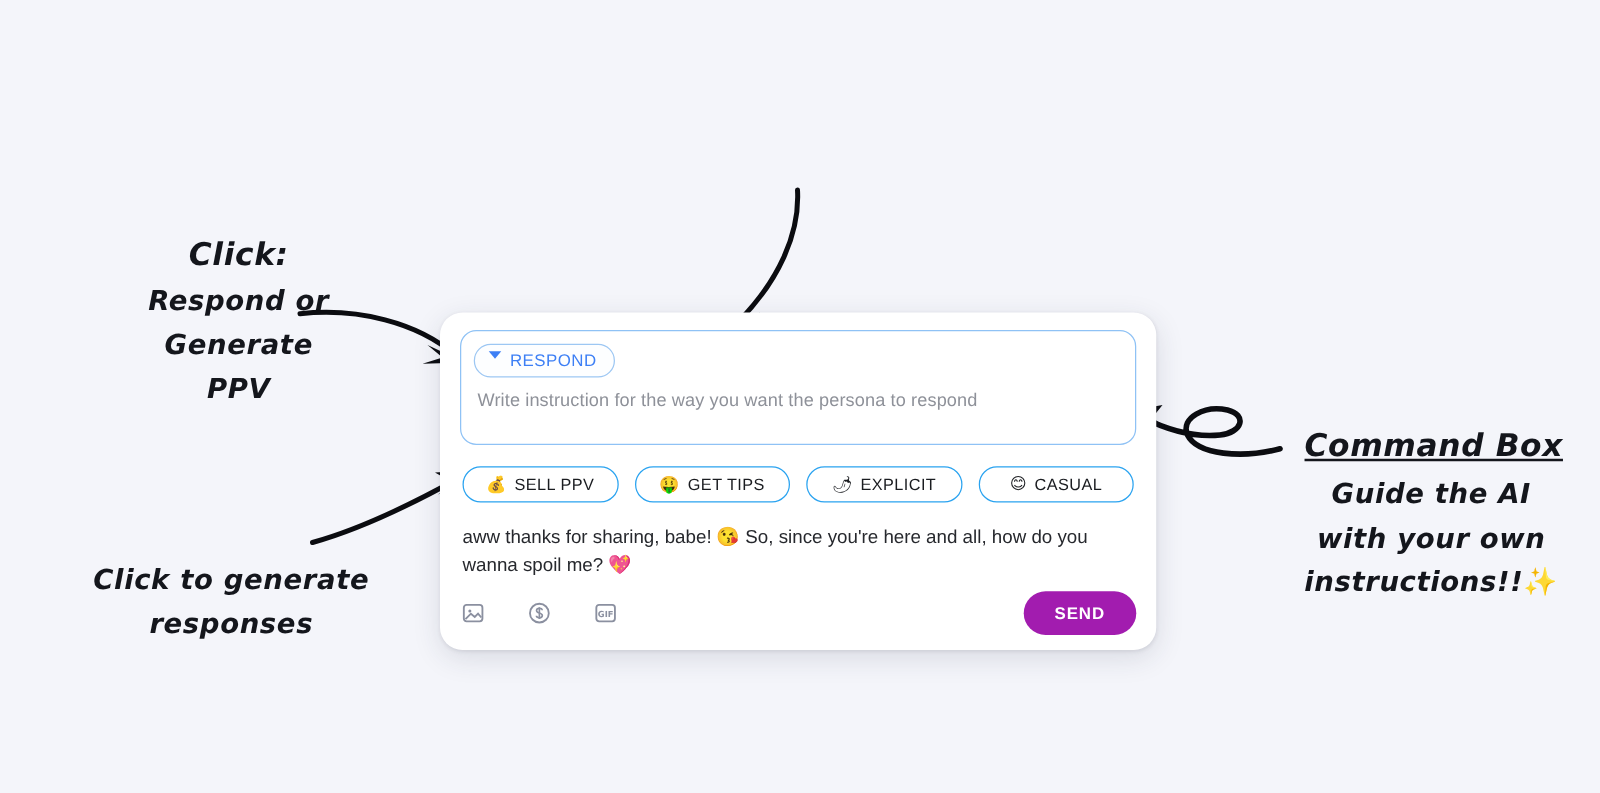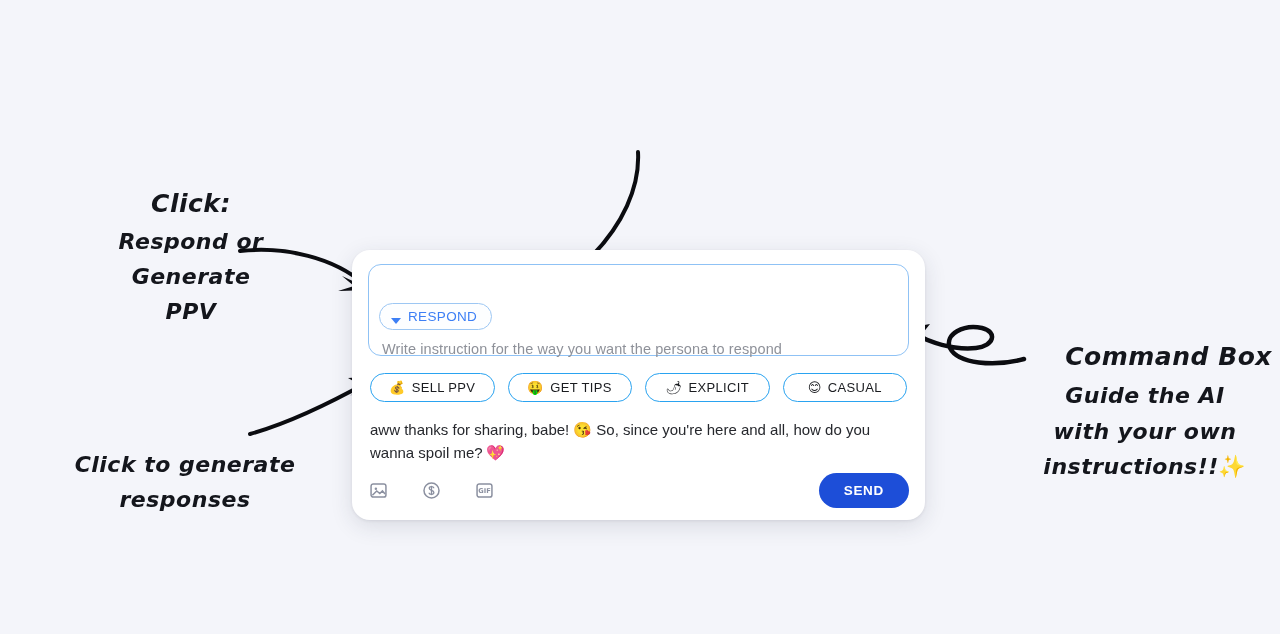--- a/index.html
+++ b/index.html
@@ -36,21 +36,21 @@
   #annot-modes-body {
     left: 70px; top: 224px; width: 242px;
     text-align: center; font-size: 22px; line-height: 1.6;
   }
   #annot-click-generate {
     left: 50px; top: 447px; width: 270px;
     text-align: center; font-size: 22px; line-height: 1.6;
   }
   #annot-command-title {
     left: 1022px; top: 341px; width: 250px;
-    text-align: right; font-size: 25px;
+    text-align: center; font-size: 25px; text-decoration: underline;
   }
   #annot-command-body {
     left: 1014px; top: 378px; width: 262px;
     text-align: center; font-size: 22px; line-height: 1.62;
   }
   .sparkle { font-style: normal; }
 
   
   .arrow-svg { position: absolute; overflow: visible; pointer-events: none; }
   .arrow-svg path { fill: none; stroke: #0b0c10; stroke-linecap: round; stroke-linejoin: round; }
@@ -69,31 +69,30 @@
 
   
   #command-box {
     border: 1.6px solid #8fc2f5;
     border-radius: 13px;
     height: 92px;
     padding: 10px 10px 0 10px;
   }
   .mode-pill-row { display: flex; gap: 13px; align-items: center; }
   .mode-pill {
-    display: inline-flex; align-items: flex-end; gap: 7px;
+    display: inline-flex; align-items: flex-start; gap: 7px;
     border: 1.5px solid #9dc7f3;
     background: #fdfeff;
     border-radius: 999px;
     padding: 5px 14px 5px 11px;
     color: #3d7ff5;
     font-size: 13.5px;
     letter-spacing: 0.35px;
     white-space: nowrap;
     cursor: pointer;
-    margin-top: 28px;
   }
   .caret {
     width: 0; height: 0;
     border-left: 5px solid transparent;
     border-right: 5px solid transparent;
     border-top: 6px solid #3d7ff5;
     display: inline-block;
   }
   #command-placeholder {
     margin-top: 11px; margin-left: 3px;
@@ -132,21 +131,21 @@
 
   
   #footer-row {
     position: absolute; left: 16px; right: 16px; bottom: 12px;
     display: flex; align-items: center;
   }
   #footer-icons { display: flex; align-items: center; gap: 32px; }
   .fico { cursor: pointer; display: block; }
   #send-button {
     margin-left: auto;
-    background: #1d4ed8;
+    background: #a21caf;
     color: #ffffff;
     border: none;
     border-radius: 999px;
     height: 35px;
     padding: 0 25px;
     font-family: "Liberation Sans", sans-serif;
     font-size: 13.5px;
     font-weight: 700;
     letter-spacing: 0.7px;
     cursor: pointer;

